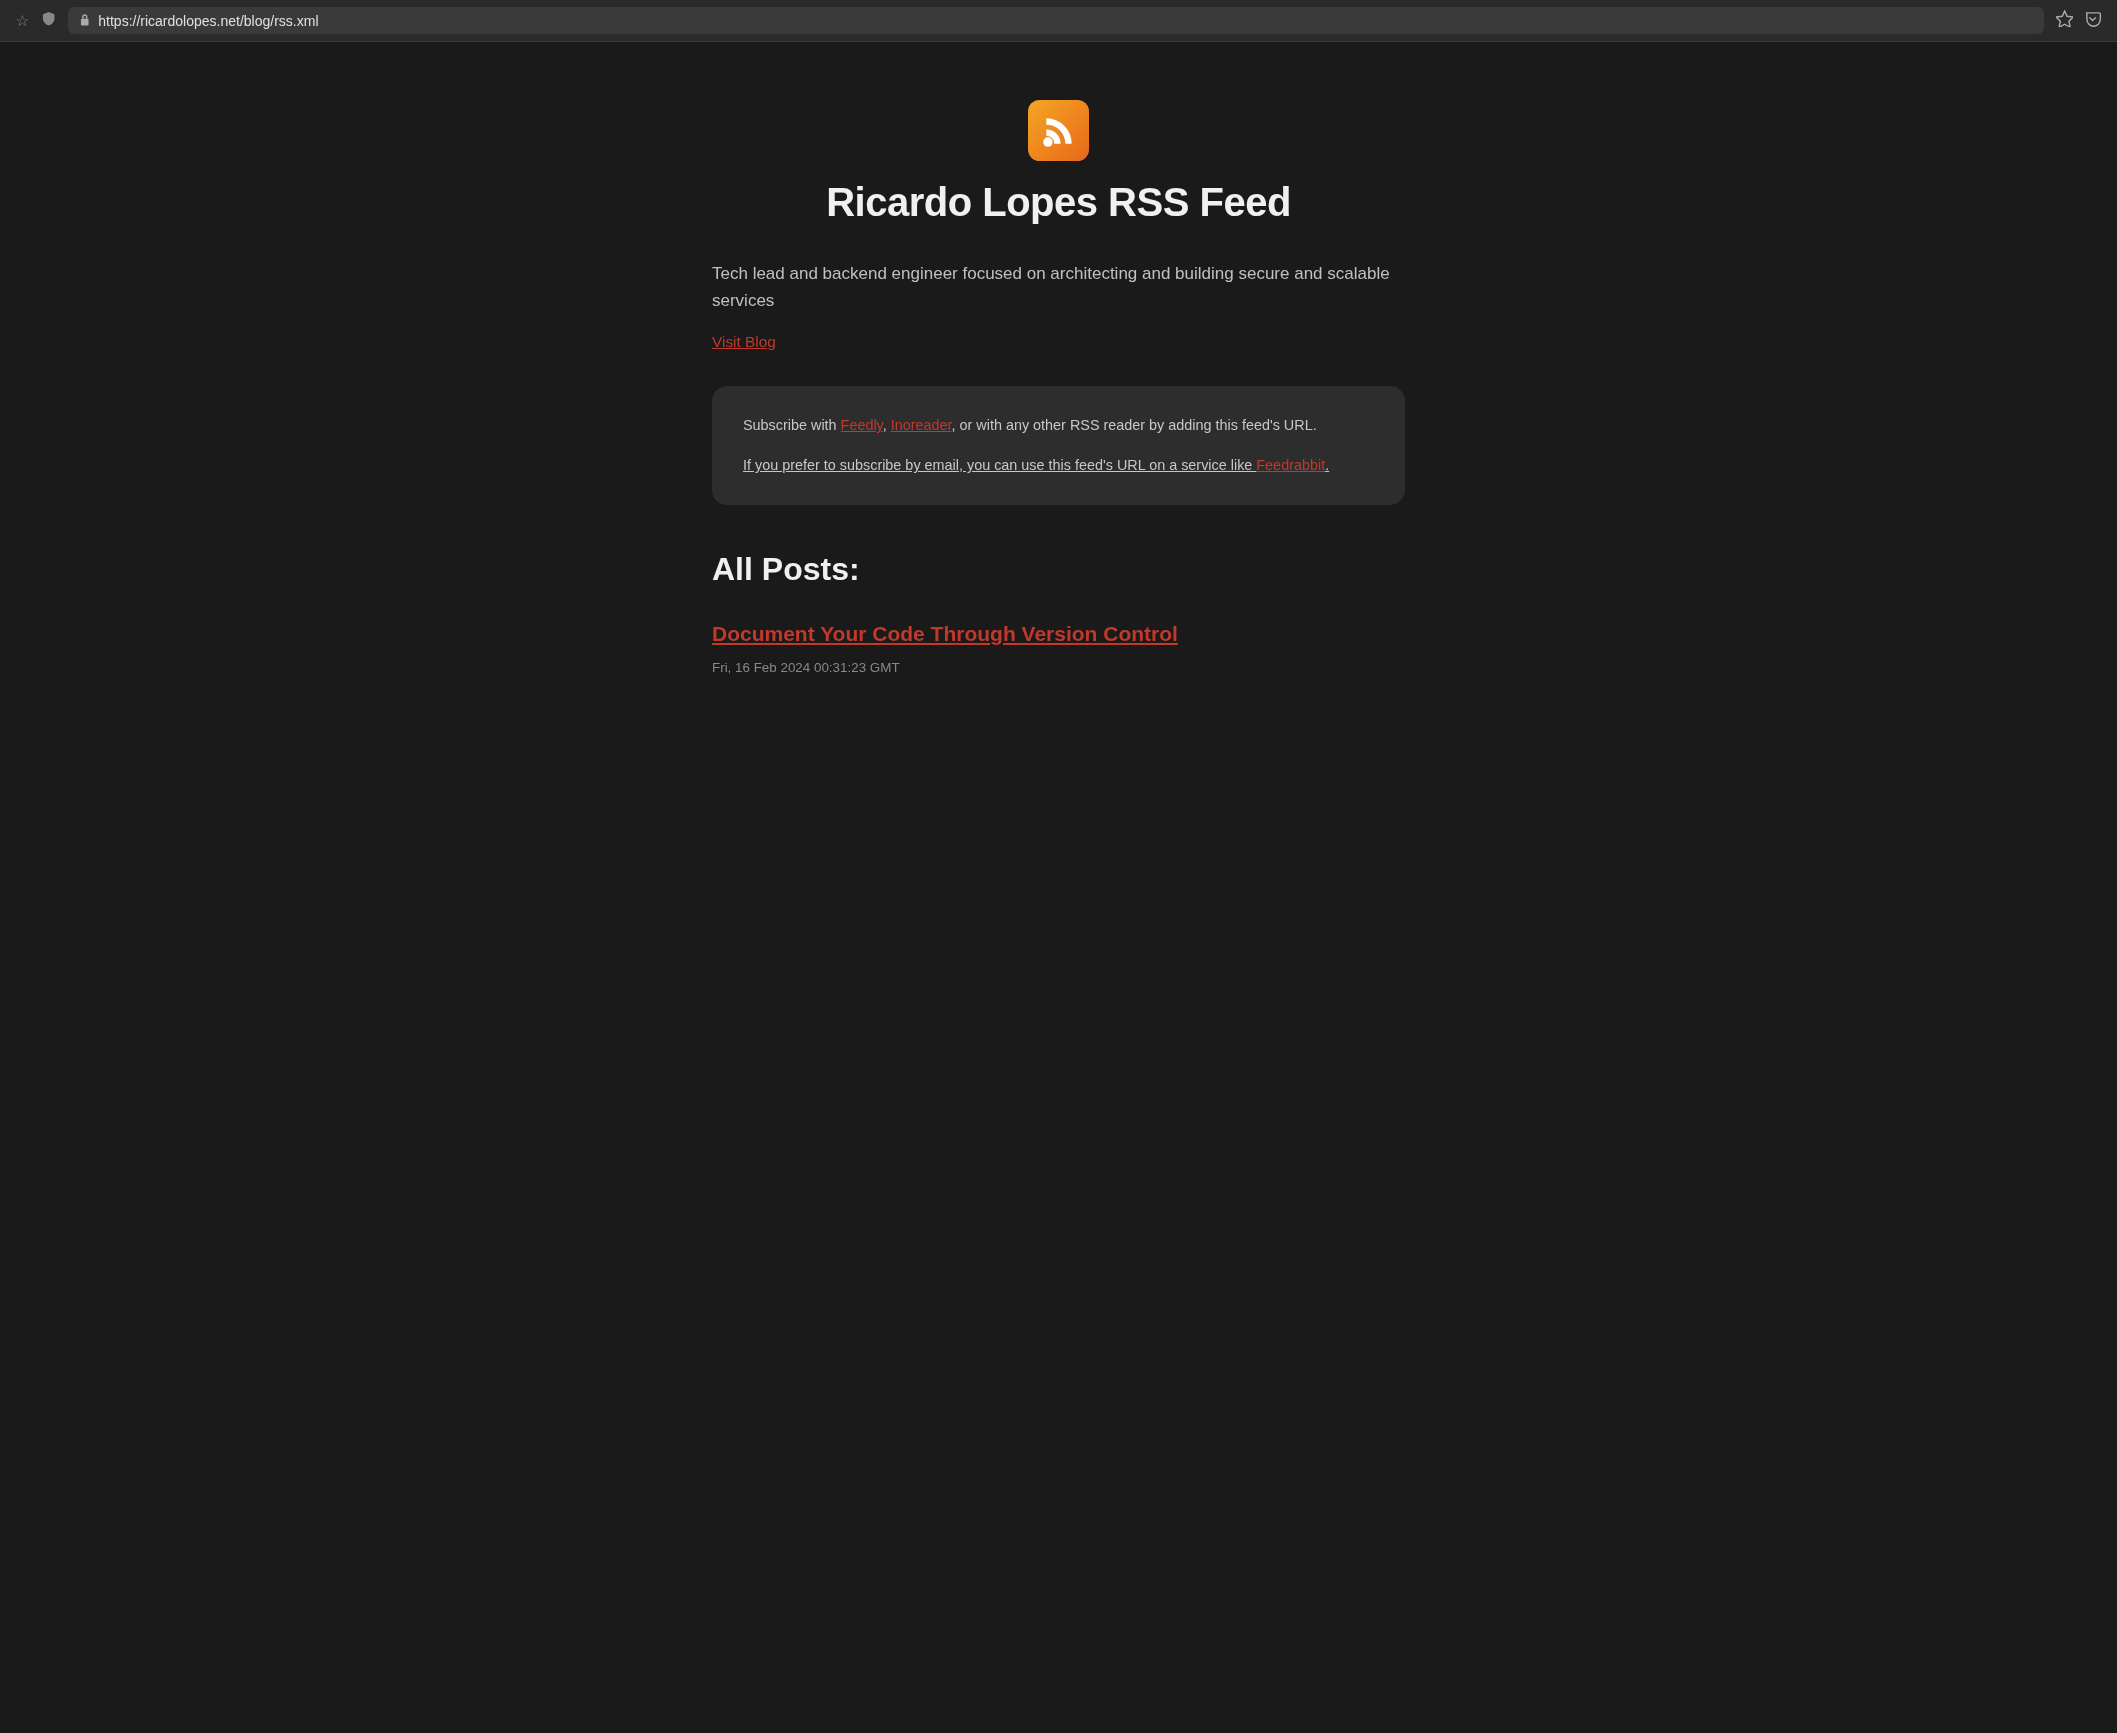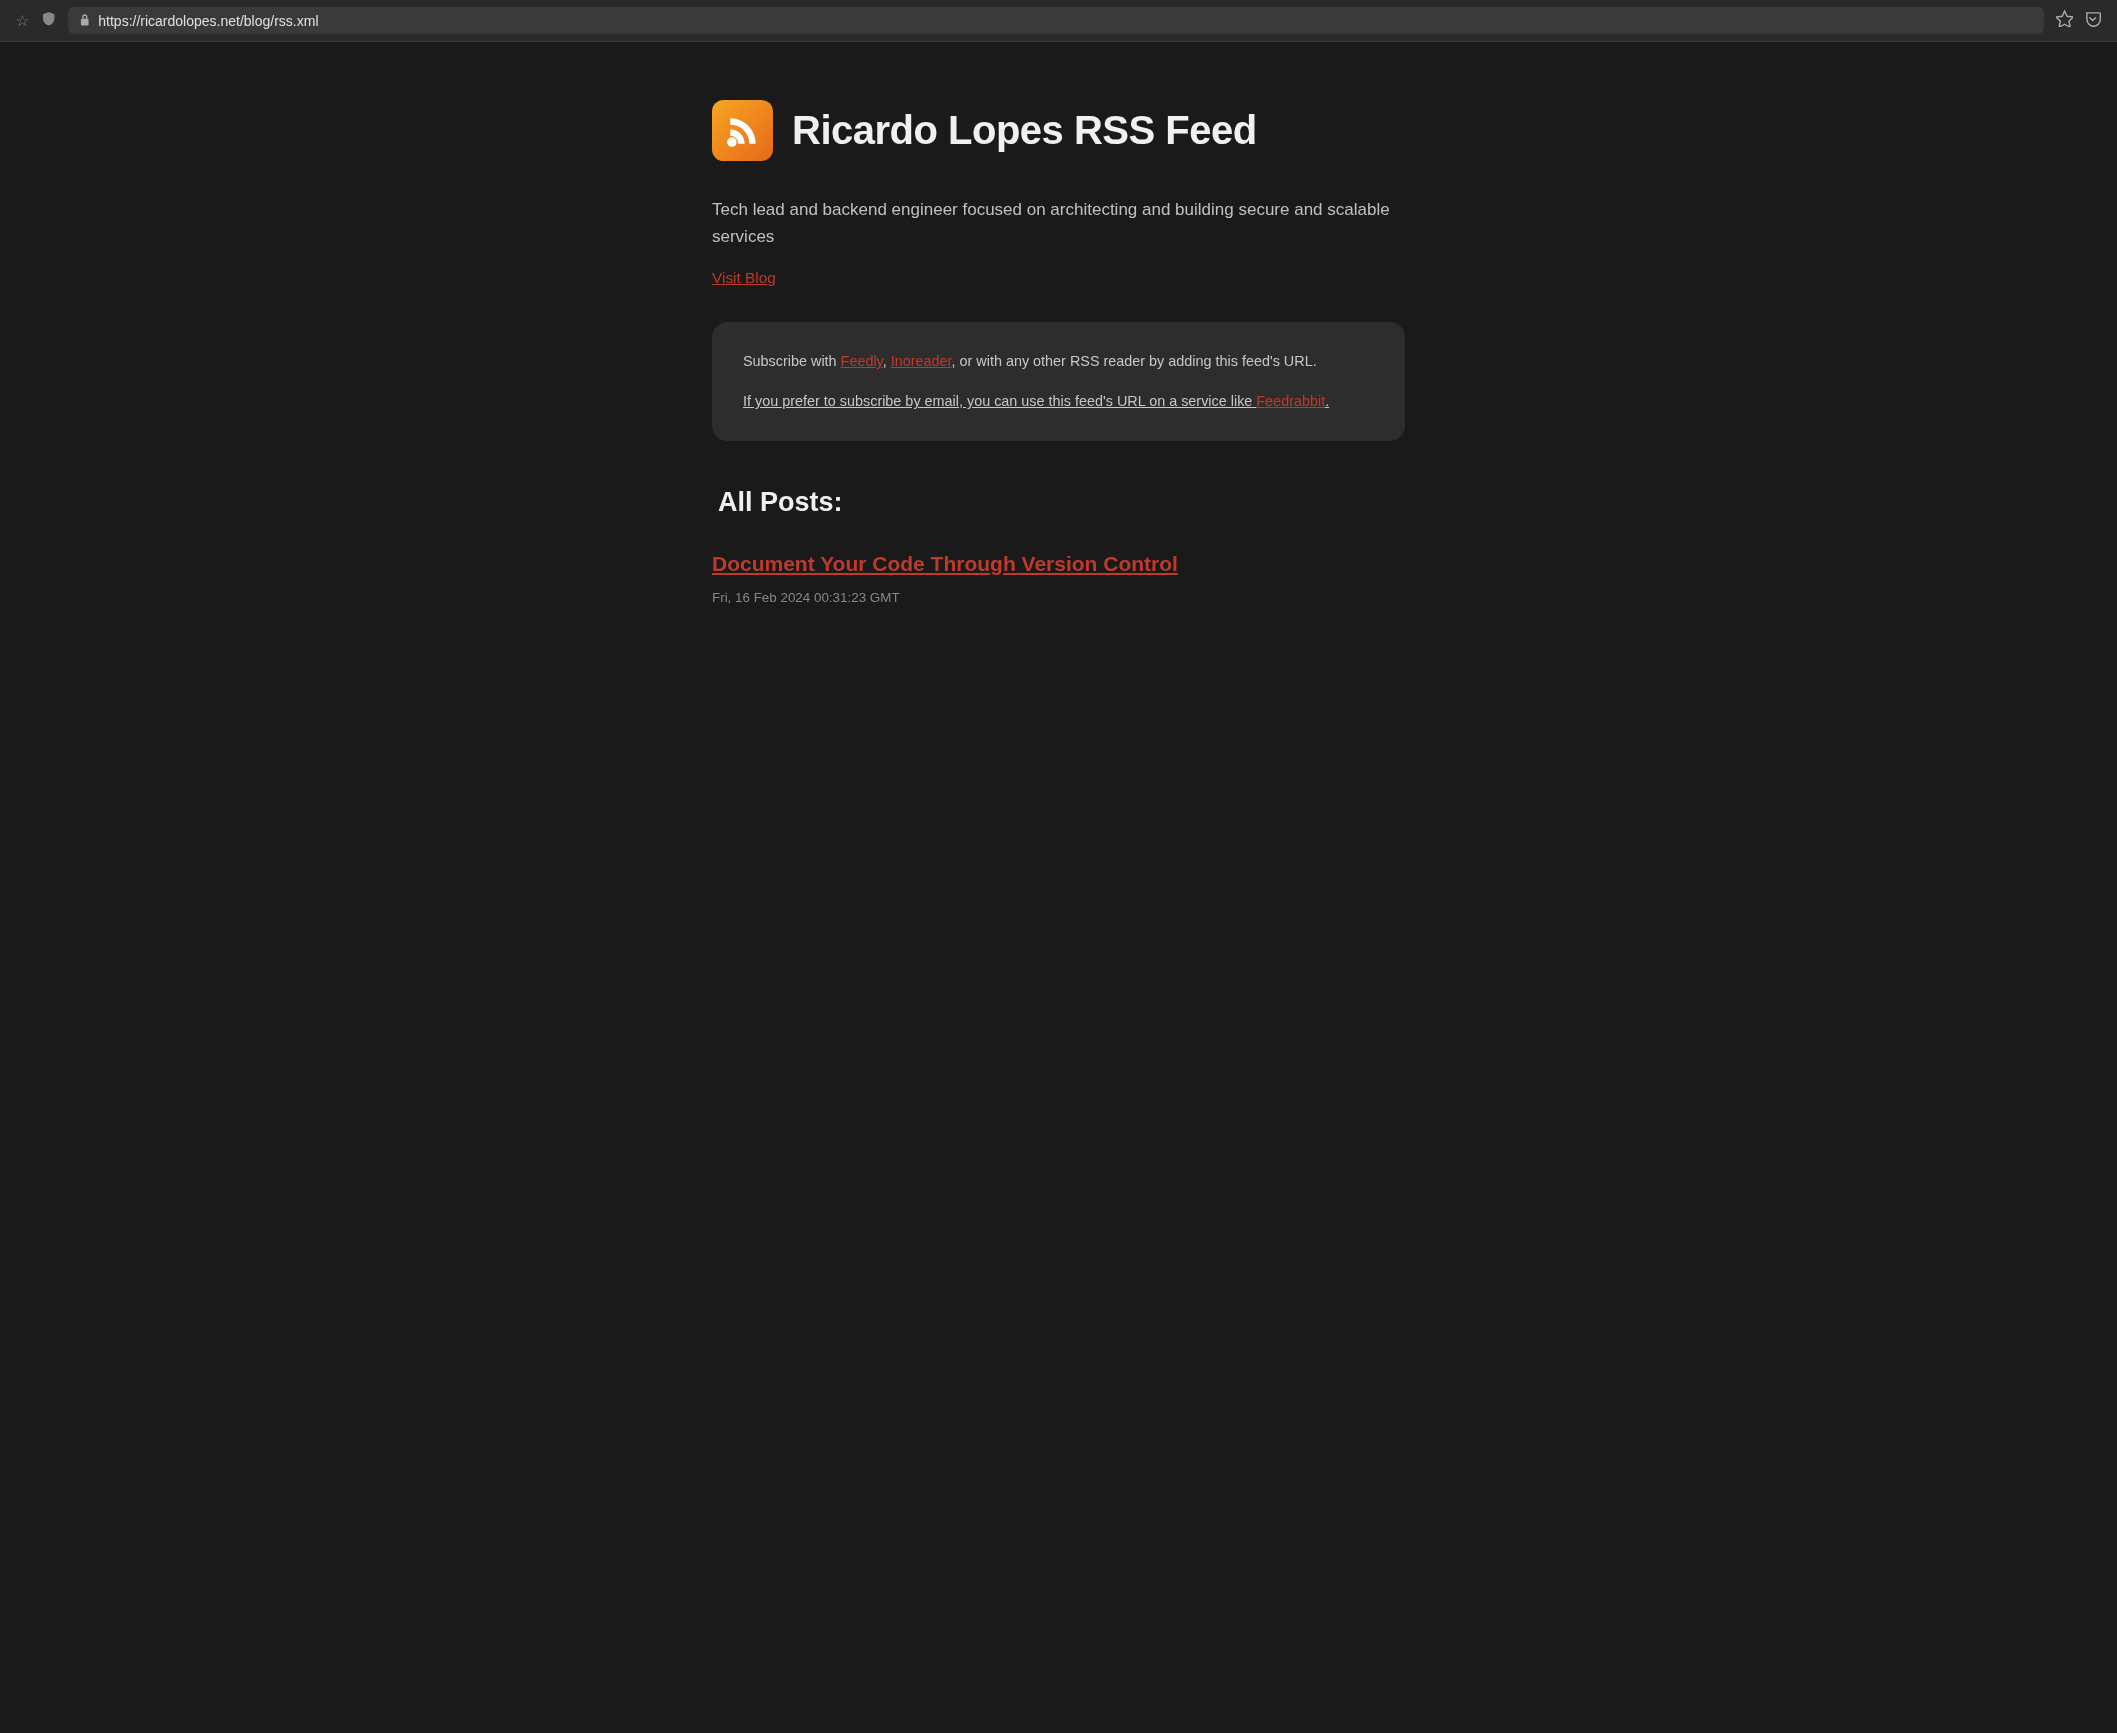--- a/index.html
+++ b/index.html
@@ -68,20 +68,21 @@
       margin: 0 auto;
       padding: 58px 38px 77px;
     }
 
     
     .feed-header {
       display: flex;
       align-items: center;
       gap: 19px;
       margin-bottom: 35px;
+      flex-direction: column;
     }
 
     .rss-icon {
       width: 61px;
       height: 61px;
       border-radius: 11.5px;
       background: linear-gradient(135deg, #f5a623, #e8681a);
       display: flex;
       align-items: center;
       justify-content: center;
@@ -137,25 +138,24 @@
     }
 
     .subscribe-link {
       color: #c0392b;
       text-decoration: underline;
       cursor: pointer;
     }
 
     
     .all-posts-heading {
-      font-size: 27px;
+      font-size: 32px;
       font-weight: 700;
       color: #f0f0f0;
       margin-bottom: 31px;
-      margin-left: 6px;
     }
 
     .post-item {
       margin-bottom: 38px;
       padding-bottom: 7.7px;
     }
 
     .post-title-link {
       display: block;
       font-size: 21px;

